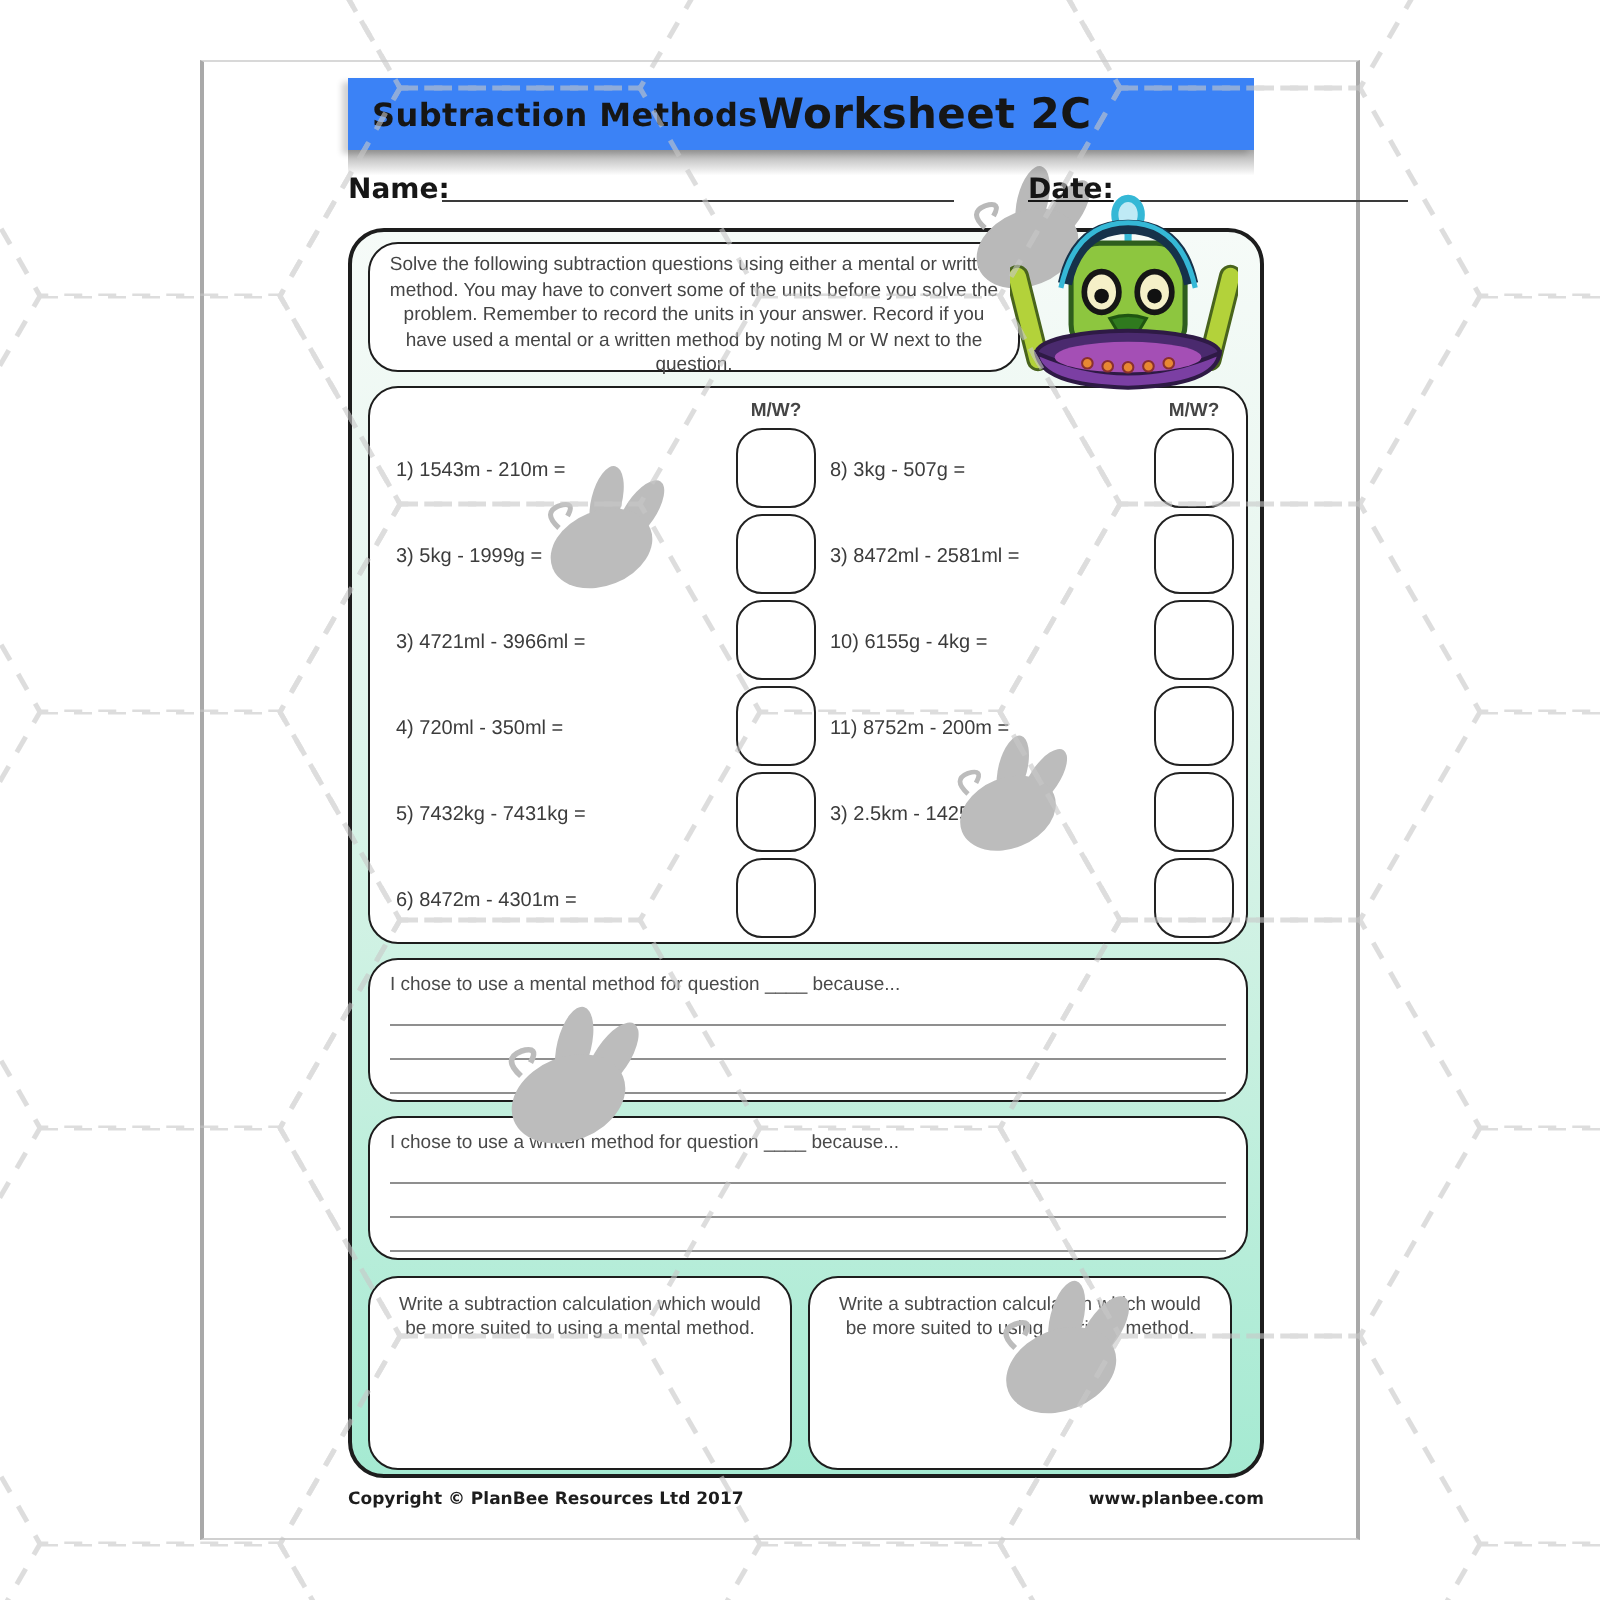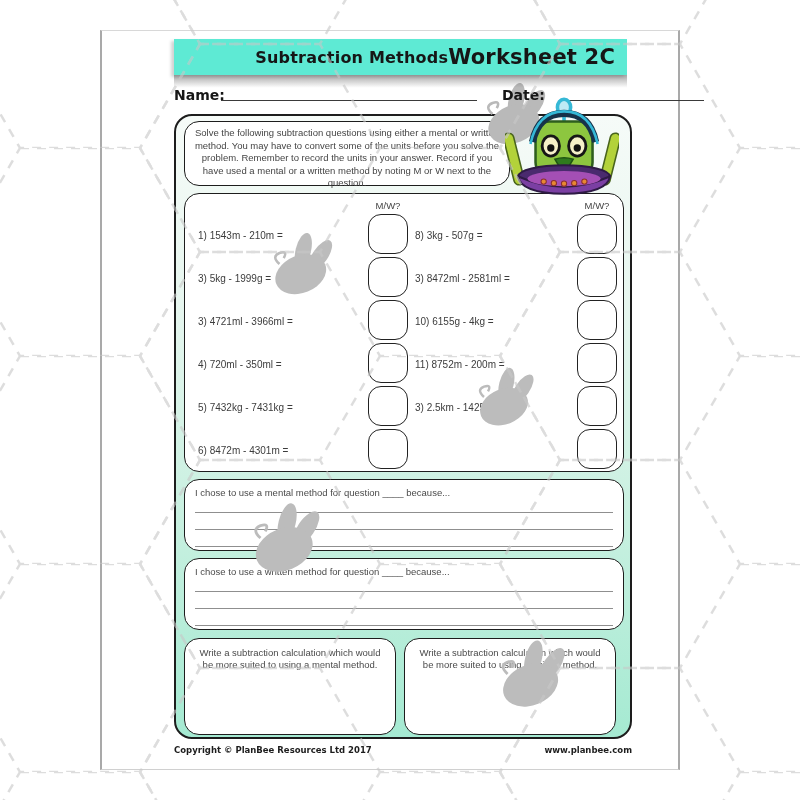--- a/index.html
+++ b/index.html
@@ -13,21 +13,21 @@
 
   
   .page { position:absolute; left:100px; top:30px; width:580px; height:740px;
           border-left:2px solid #a9a9a9; border-right:2px solid #a9a9a9;
           border-top:1px solid #d8d8d8; border-bottom:1px solid #d0d0d0;
           background:transparent; z-index:1; }
 
   .heading-font { font-family:"DejaVu Sans","Liberation Sans",sans-serif; font-weight:800; color:#161616; }
 
   .title-band { position:absolute; left:72px; top:8px; width:453px; height:36px;
-                background:#5eead4; display:flex; justify-content:flex-end;
+                background:#3b82f6; display:flex; justify-content:flex-start;
                 align-items:center; padding:0 12px; z-index:3;
                 box-shadow:-3px 2px 3px rgba(0,0,0,.18); }
   .title-band::after { content:""; position:absolute; left:0; right:0; top:100%; height:15px;
                 background:linear-gradient(180deg, rgba(80,80,80,.5), rgba(120,120,120,0) 85%); }
   .title { font-size:16px; letter-spacing:.2px; }
   .wslabel { font-size:21px; letter-spacing:.2px; }
 
   .namerow { position:absolute; left:72px; top:56px; width:460px; height:18px; z-index:3; }
   .namerow .lbl { position:absolute; font-size:14px; }
   .fill-line { position:absolute; border-bottom:1.6px solid #3a3a3a; height:14px; }
@@ -38,21 +38,21 @@
           background:linear-gradient(180deg,#f6fbf8 0%,#e7f6ef 30%,#c8f0e0 65%,#a5ead2 100%);
           z-index:2; }
 
   .wbox { position:absolute; background:#ffffff; border:1.6px solid #1d1d1d; border-radius:15px; }
 
   .instructions { left:8px; top:5px; width:326px; height:65px; padding:5px 8px;
                   font-size:9.5px; line-height:1.32; color:#454545; text-align:center; }
 
   .qbox { left:8px; top:77px; width:440px; height:279px; }
   .mw-label { position:absolute; top:6px; width:40px; text-align:center;
-              font-size:9.5px; color:#454545; }
+              font-size:9.5px; color:#454545;font-weight:bold; }
   .mw-col { position:absolute; top:20px; }
   .mw-cell { width:40px; height:40px; border:1.6px solid #222; border-radius:13px;
              background:#fff; margin-bottom:3px; }
   .q-col { position:absolute; top:20px; }
   .q-item { height:43px; display:flex; align-items:center;
             font-size:10px; color:#3c3c3c; white-space:nowrap; }
 
   .reflect { left:8px; top:363px; width:440px; height:72px; padding:7px 10px; }
   .reflect .prompt { font-size:9.5px; color:#4a4a4a; }
   .reflect .wline { position:absolute; left:10px; right:10px; border-bottom:1.2px solid #8f8f8f; }
@@ -77,21 +77,21 @@
   <div class="page">
 
     <div class="title-band">
       <span class="title heading-font">Subtraction Methods</span>
       <span class="wslabel heading-font">Worksheet 2C</span>
     </div>
 
     <div class="namerow">
       <span class="lbl heading-font" style="left:0;">Name:</span>
       <span class="fill-line" style="left:47px; width:256px;"></span>
-      <span class="lbl heading-font" style="left:328px;">Date:</span>
+      <span class="lbl heading-font" style="left:340px;text-decoration:underline;">Date:</span>
       <span class="fill-line" style="left:385px; width:145px;"></span>
     </div>
 
     <div class="teal">
 
       <div class="wbox instructions">
         <span>Solve the following subtraction questions using either a mental or written method. You may have to convert some of the units before you solve the problem. Remember to record the units in your answer. Record if you have used a mental or a written method by noting M or W next to the question.</span>
       </div>
 
       <div class="wbox qbox">

